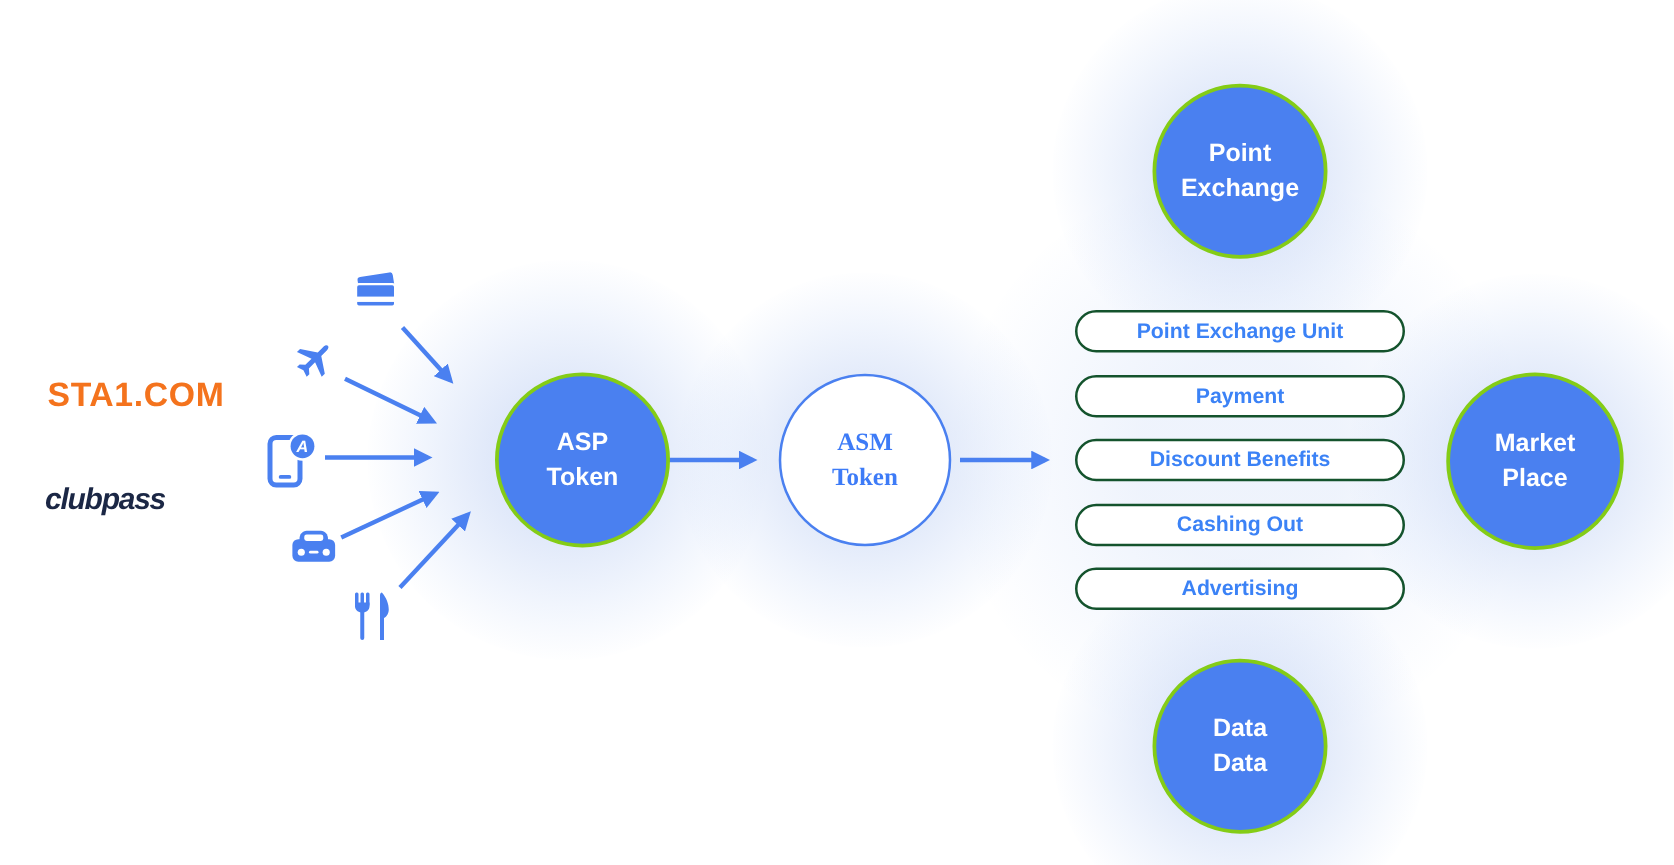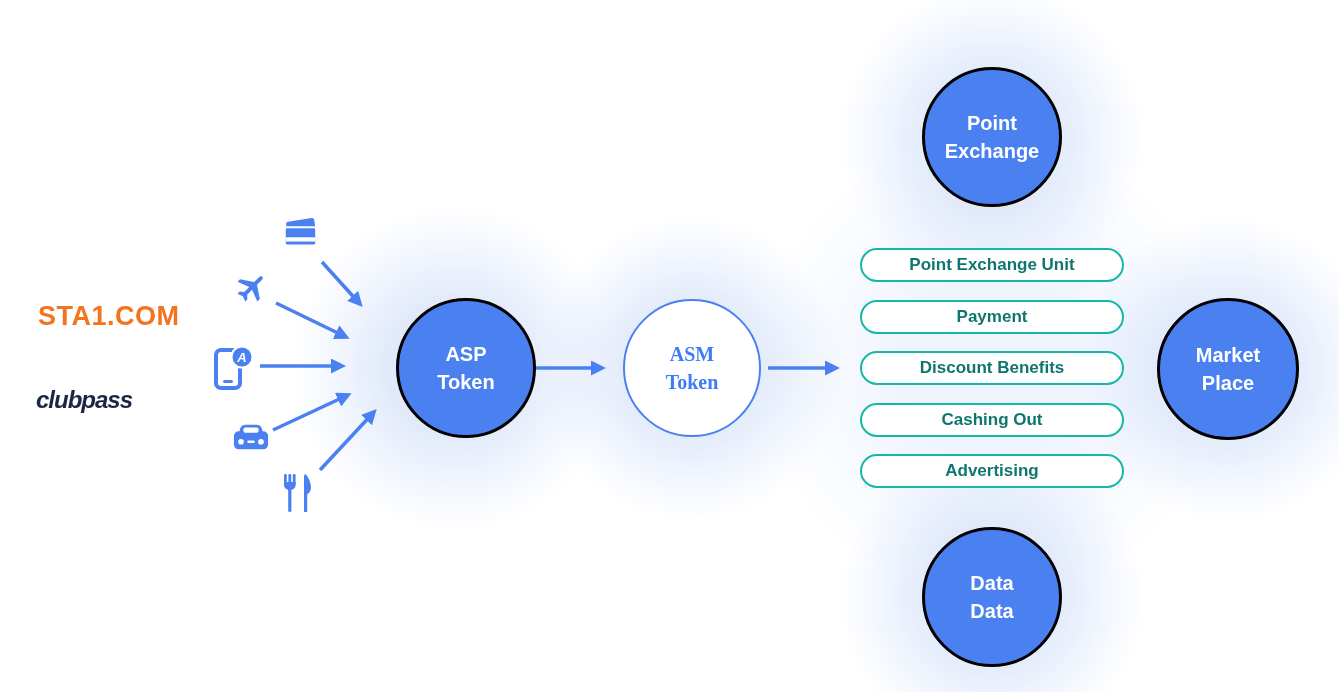--- a/index.html
+++ b/index.html
@@ -7,27 +7,27 @@
     position:relative;width:1339px;height:692px;background:#ffffff;overflow:hidden;
     font-family:"Liberation Sans","DejaVu Sans",sans-serif;
   }
   .halo{position:absolute;border-radius:50%;pointer-events:none;
     background:radial-gradient(circle, rgba(200,215,245,0.55) 28%, rgba(216,228,250,0.35) 52%, rgba(255,255,255,0) 72%);}
   .halo.faint{background:radial-gradient(circle, rgba(214,226,248,0.40) 25%, rgba(226,235,252,0.25) 52%, rgba(255,255,255,0) 72%);}
   .node{
     position:absolute;border-radius:50%;display:flex;align-items:center;justify-content:center;
     text-align:center;font-weight:700;font-size:20px;line-height:1.4;box-sizing:border-box;
   }
-  .node.filled{background:#4a80f0;color:#ffffff;border:3px solid #000000;}
+  .node.filled{background:#4a80f0;color:#ffffff;border:3px solid #84cc16;}
   .node.outline{background:#ffffff;color:#3d7bf7;border:2px solid #4a80f0;font-family:Liberation Serif, serif;}
   .pill{
     position:absolute;left:860px;width:264px;height:34px;box-sizing:border-box;
-    border:2px solid #14b8a6;border-radius:17px;background:#ffffff;
+    border:2px solid #14532d;border-radius:17px;background:#ffffff;
     display:flex;align-items:center;justify-content:center;
-    color:#0f766e;font-weight:700;font-size:17px;
+    color:#3b82f6;font-weight:700;font-size:17px;
   }
   .logo-sta1{
     position:absolute;left:38px;top:301px;color:#f4731d;font-weight:800;
     font-size:27px;letter-spacing:0.5px;
   }
   .logo-clubpass{
     position:absolute;left:36px;top:386px;color:#1b2745;font-weight:700;font-style:italic;
     font-size:24px;letter-spacing:-1px;
   }
   .ico{position:absolute;}

